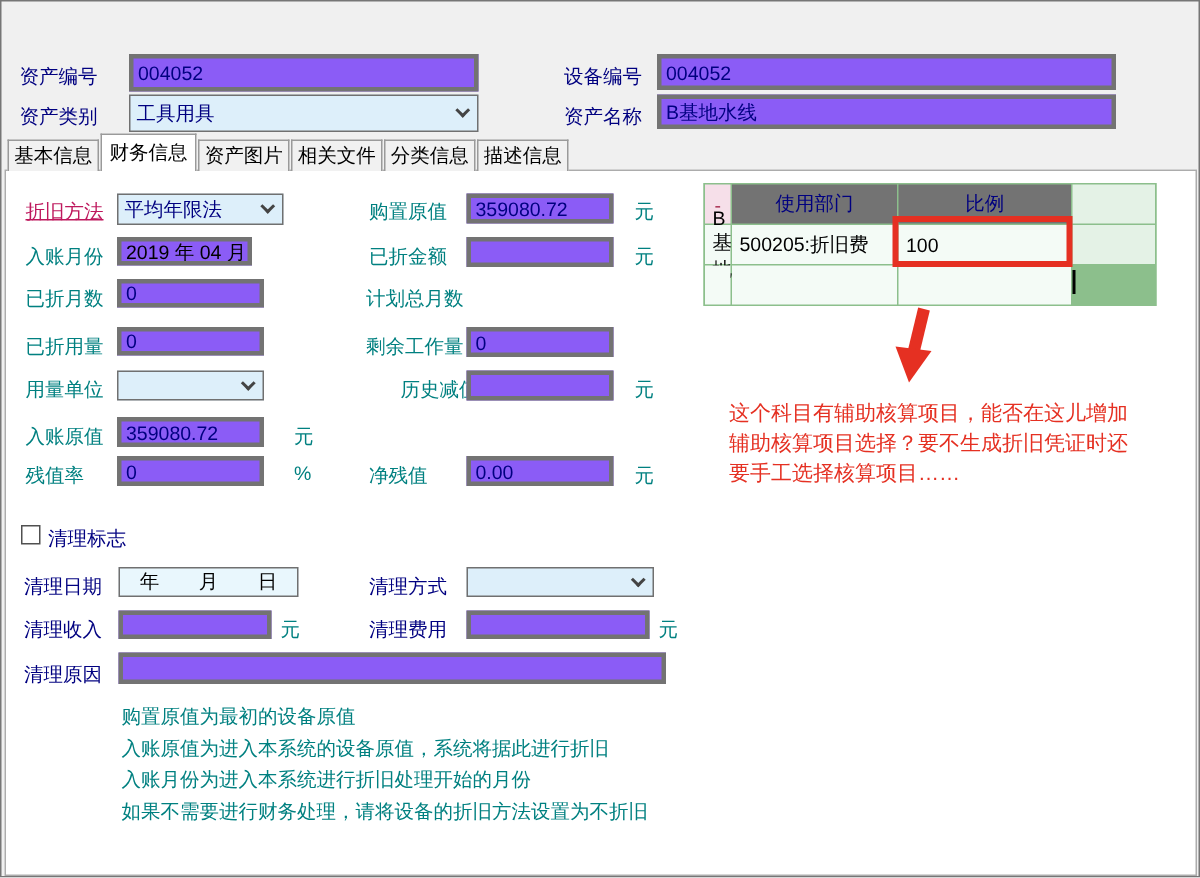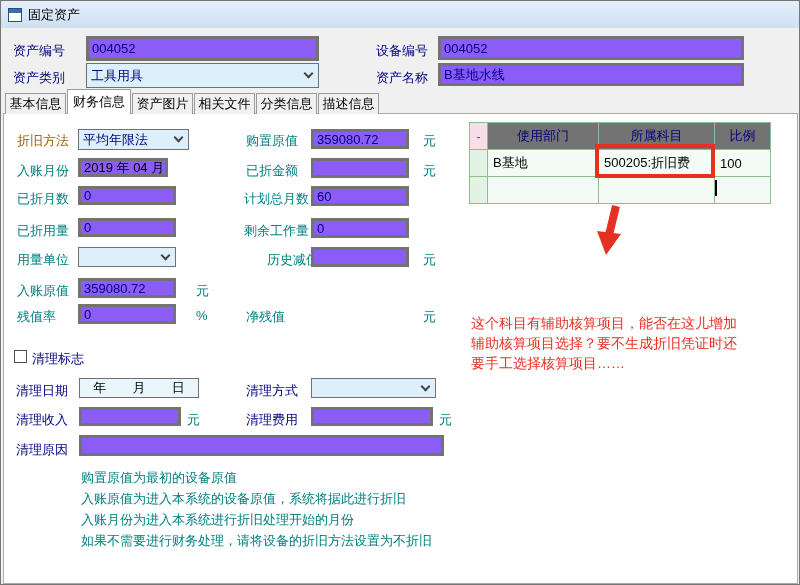--- a/index.html
+++ b/index.html
@@ -8,21 +8,21 @@
             border:1px solid #767676; overflow:hidden; }
   .titlebar { position:absolute; left:0; top:0; width:798px; height:27px;
               background:linear-gradient(#e4effb,#cfe0f2); display:flex; align-items:center;
               padding-left:7px; }
   .app-icon { width:14px; height:14px; border:1px solid #2a4d7a;
               background:linear-gradient(#3b6ea5 0 4px,#ffffff 4px); margin-right:6px; }
   .title { font-size:13px; color:#000; }
 
   .lbl { position:absolute; font-size:13px; white-space:nowrap; }
   .navy { color:#000080; }
-  .purple { color:#a16207; }
+  .purple { color:#be185d;text-decoration:underline; }
   .teal { color:#008080; }
 
   .txt { position:absolute; border:3px solid #737373; background:#8b5cf6; color:#000080;
          font-size:13px; padding:0 3px; font-family:inherit; outline:none; }
   .blk { color:#000; }
 
   .combo { position:absolute; border:1px solid #707070; background:#ddeffa;
            display:flex; align-items:center; justify-content:space-between;
            padding:0 6px 0 4px; font-size:13px; color:#000080; }
   .chev { width:7px; height:7px; border-right:2px solid #444; border-bottom:2px solid #444;
@@ -48,34 +48,30 @@
            gap:1px; background:#8cbf8c; border:1px solid #8cbf8c; }
   .alloc > div { font-size:13px; display:flex; align-items:center; }
   .ah { background:#737373; color:#000080; justify-content:center; }
   .acorner { background:#f6dfe9; color:#aa3355; justify-content:center; }
   .aind { background:#e4f2e6; }
   .acell { background:#f4fbf6; color:#000; padding-left:5px; }
 
   .red-box { position:absolute; left:594px; top:143px; width:120px; height:34px;
              border:4px solid #e53022; z-index:5; }
   .arrow-svg { position:absolute; left:590px; top:202px; z-index:5; }
-  .note { position:absolute; left:470px; top:264px; width:305px; font-size:14px;
-          line-height:20px; color:#e53022; white-space:nowrap;margin-top:48px; }
+  .note { position:absolute; left:485px; top:264px; width:305px; font-size:14px;
+          line-height:20px; color:#e53022; white-space:nowrap; }
   .caret { position:absolute; left:714px; top:179px; width:2px; height:16px; background:#000; }
   .unit { position:absolute; font-size:13px; color:#008080; }
 </style>
 </head>
 <body>
 
 <div class="window">
 
-  <div class="titlebar">
-    <div class="app-icon"></div>
-    <span class="title">固定资产</span>
-  </div>
 
   <span class="lbl navy" style="left:12px;top:41px;">资产编号</span>
   <input class="txt" style="left: 85px; top: 35px; width: 233px; height: 25px;" value="004052">
   <span class="lbl navy" style="left:12px;top:68px;">资产类别</span>
   <div class="combo" style="left:85px;top:62px;width:233px;height:25px;">
     <span>工具用具</span>
     <span class="chev"></span>
   </div>
   <span class="lbl navy" style="left:375px;top:41px;">设备编号</span>
   <input class="txt" style="left: 437px; top: 35px; width: 306px; height: 24px;" value="004052">
@@ -122,30 +118,30 @@
 
   <span class="lbl teal" style="left:245px;top:131px;">购置原值</span>
   <input class="txt" style="left: 310px; top: 128px; width: 98px; height: 20px;" value="359080.72">
   <span class="unit" style="left:422px;top:131px;">元</span>
 
   <span class="lbl teal" style="left:245px;top:161px;">已折金额</span>
   <input class="txt" style="left: 310px; top: 157px; width: 98px; height: 20px;" value="">
   <span class="unit" style="left:422px;top:161px;">元</span>
 
   <span class="lbl teal" style="left:243px;top:189px;">计划总月数</span>
-  <input class="txt" style="left: 310px; top: 185px; width: 98px; height: 20px;" value="60">
 
   <span class="lbl teal" style="left:243px;top:221px;">剩余工作量</span>
   <input class="txt" style="left: 310px; top: 217px; width: 98px; height: 20px;" value="0">
 
   <span class="lbl teal" style="left:245px;top:250px;margin-left:21px;">历史减值</span>
   <input class="txt" style="left: 310px; top: 246px; width: 98px; height: 20px;" value="">
   <span class="unit" style="left:422px;top:250px;">元</span>
 
   <span class="lbl teal" style="left:245px;top:307px;">净残值</span>
+  <input class="txt" style="left: 310px; top: 303px; width: 98px; height: 20px;" value="0.00">
   <span class="unit" style="left:422px;top:307px;">元</span>
 
   <div class="cb" style="left:13px;top:349px;"></div>
   <span class="lbl navy" style="left:31px;top:349px;">清理标志</span>
 
   <span class="lbl navy" style="left:15px;top:381px;">清理日期</span>
   <div class="datebox" style="left:78px;top:377px;width:120px;height:20px;">
     <span>年</span>
     <span>月</span>
     <span>日</span>
@@ -169,21 +165,20 @@
   <input class="txt" style="left: 78px; top: 434px; width: 365px; height: 21px;" value="">
 
   <div class="help" style="left:80px;top:468px;">购置原值为最初的设备原值</div>
   <div class="help" style="left:80px;top:489px;">入账原值为进入本系统的设备原值，系统将据此进行折旧</div>
   <div class="help" style="left:80px;top:510px;">入账月份为进入本系统进行折旧处理开始的月份</div>
   <div class="help" style="left:80px;top:531px;">如果不需要进行财务处理，请将设备的折旧方法设置为不折旧</div>
 
   <div class="alloc">
     <div class="acorner">-</div>
     <div class="ah">使用部门</div>
-    <div class="ah">所属科目</div>
     <div class="ah">比例</div>
 
     <div class="aind"></div>
     <div class="acell">B基地</div>
     <div class="acell">500205:折旧费</div>
     <div class="acell">100</div>
 
     <div class="aind"></div>
     <div class="acell"></div>
     <div class="acell"></div>

